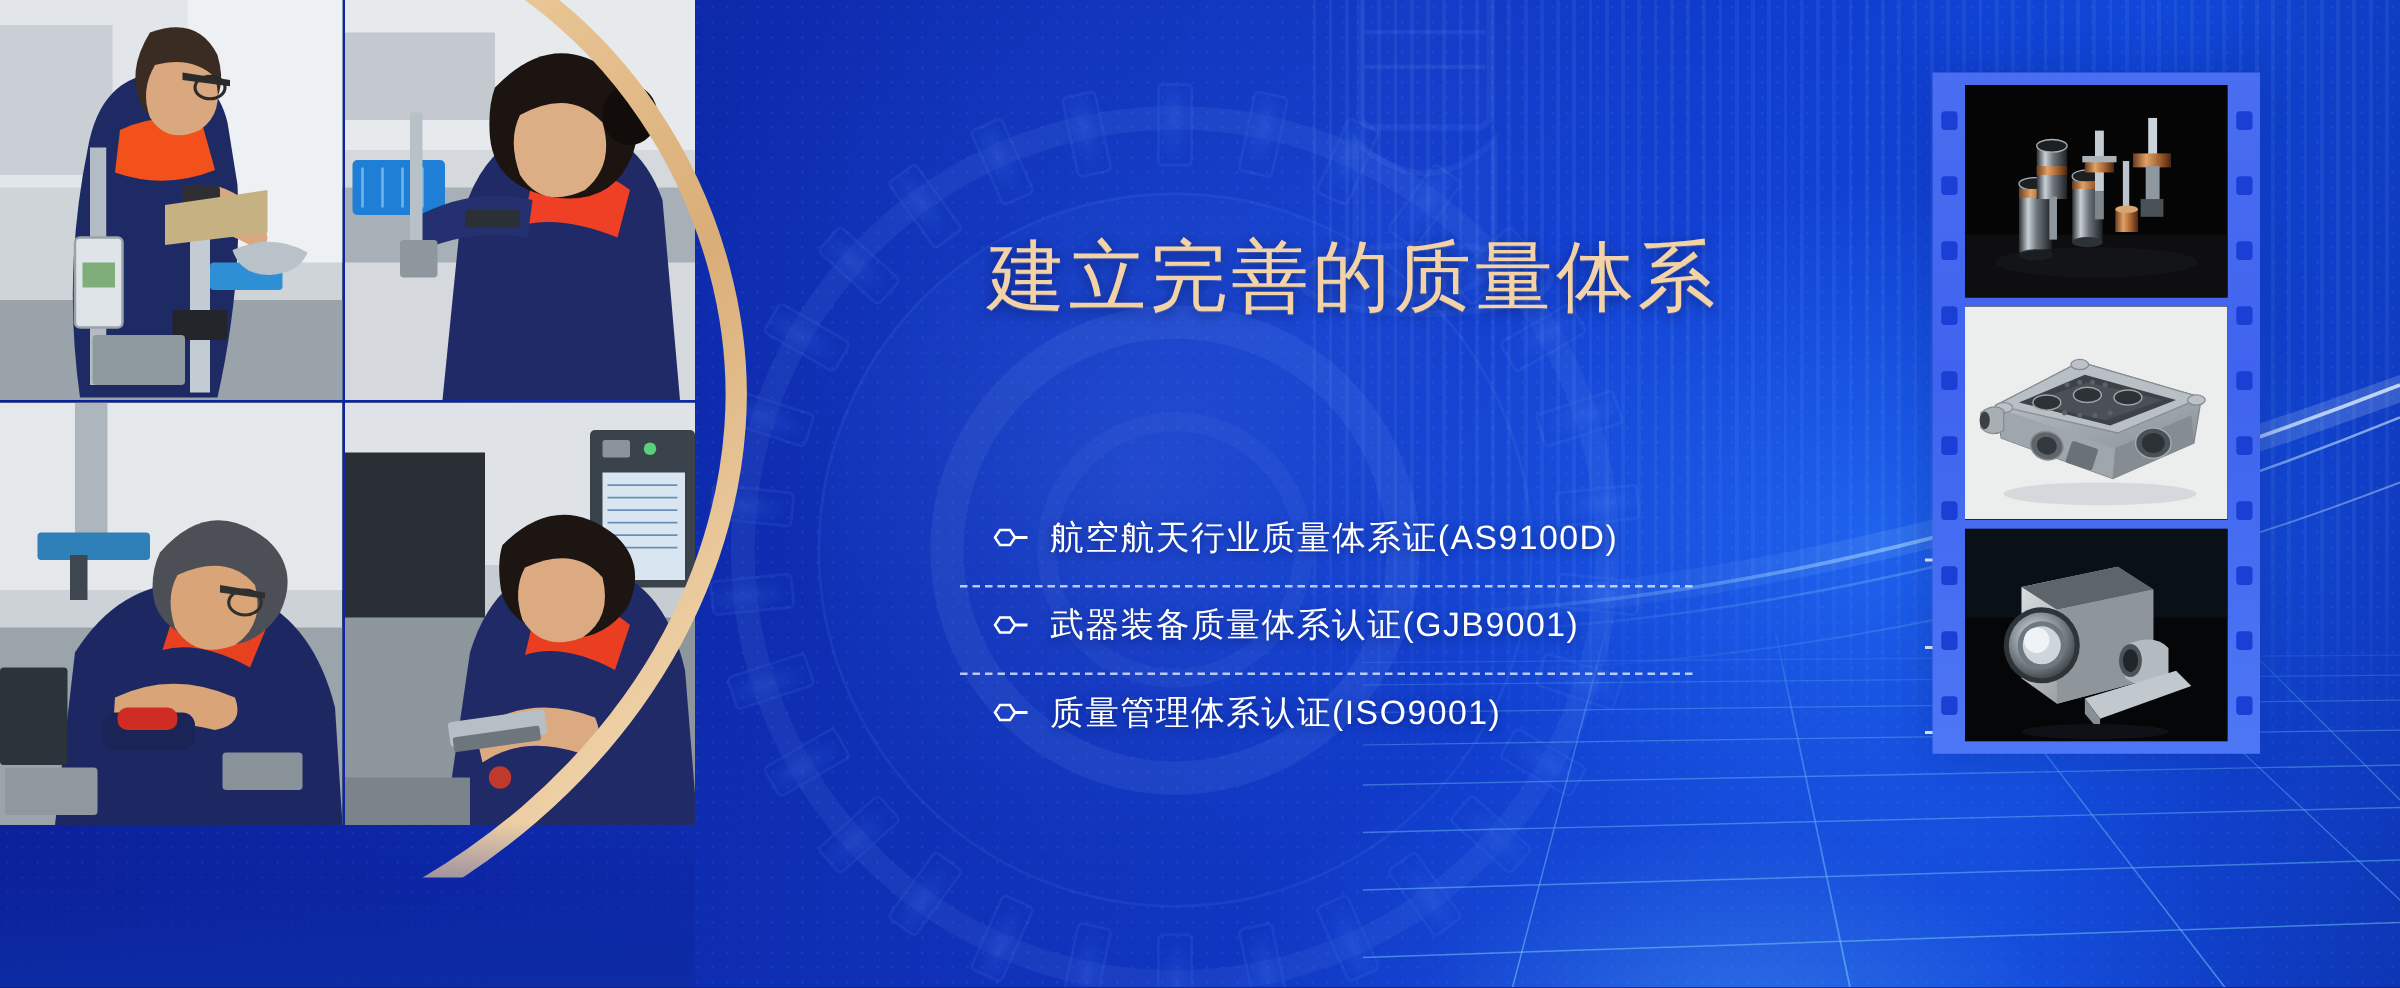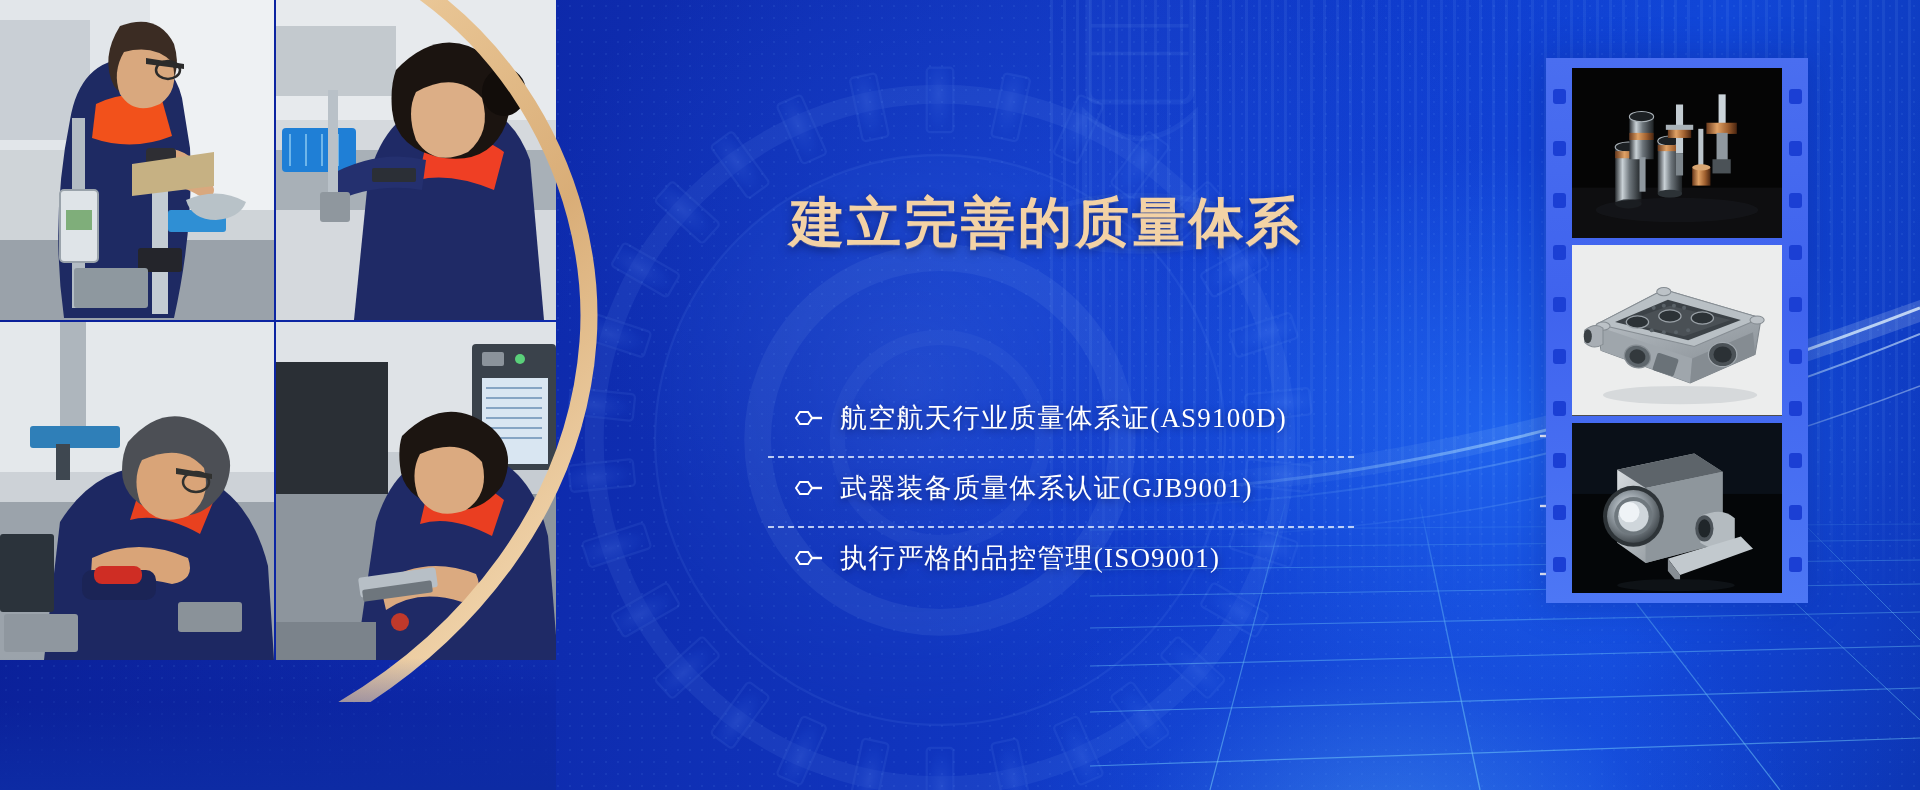--- a/index.html
+++ b/index.html
@@ -93,36 +93,35 @@
     pointer-events:none;
   }
 
   
   .headline{
     position:absolute;
     left:790px; top:185px;
     width:700px;
   }
   .headline .line{
-    font-size:54px;
+    font-size:62px;
     line-height:74px;
-    font-weight:bold;
+    font-weight:normal;
     letter-spacing:3px;
     color:#f3d2a5;
     white-space:nowrap;
     text-shadow:0 3px 10px rgba(3,14,70,.55), 0 1px 0 rgba(255,235,205,.25);
   }
   .headline .line.l2{ letter-spacing:2px; }
 
   
   .cert-list{
     position:absolute;
-    left:790px; top:392px;
+    left:790px; top:404px;
     width:600px;
-    font-family:Liberation Serif, serif;
   }
   .cert-row{
     position:relative;
     height:70px;
   }
   .cert-inner{
     display:flex;
     align-items:center;
     height:52px;
     gap:17px;
@@ -471,21 +470,21 @@
       </svg>
       <div class="dashline"></div>
     </div>
 
     <div class="cert-row last">
       <div class="cert-inner">
         <svg class="hexmark" viewBox="0 0 33 20" aria-hidden="true">
           <path d="M6 10 L10 4 L18 4 L22 10 L18 16 L10 16 Z" fill="none" stroke="#ffffff" stroke-width="2"></path>
           <line x1="22" y1="10" x2="32" y2="10" stroke="#ffffff" stroke-width="2.4"></line>
         </svg>
-        <span class="cert-text">执行严格的品控管理(ISO9001)</span>
+        <span class="cert-text">质量管理体系认证(ISO9001)</span>
       </div>
       <svg class="endmark" viewBox="0 0 33 20" aria-hidden="true">
         <line x1="1" y1="10" x2="11" y2="10" stroke="#ffffff" stroke-width="2.4"></line>
         <path d="M11 10 L15 4 L23 4 L27 10 L23 16 L15 16 Z" fill="none" stroke="#ffffff" stroke-width="2"></path>
       </svg>
 
     </div>
   </div>
 
   <div class="filmstrip">

